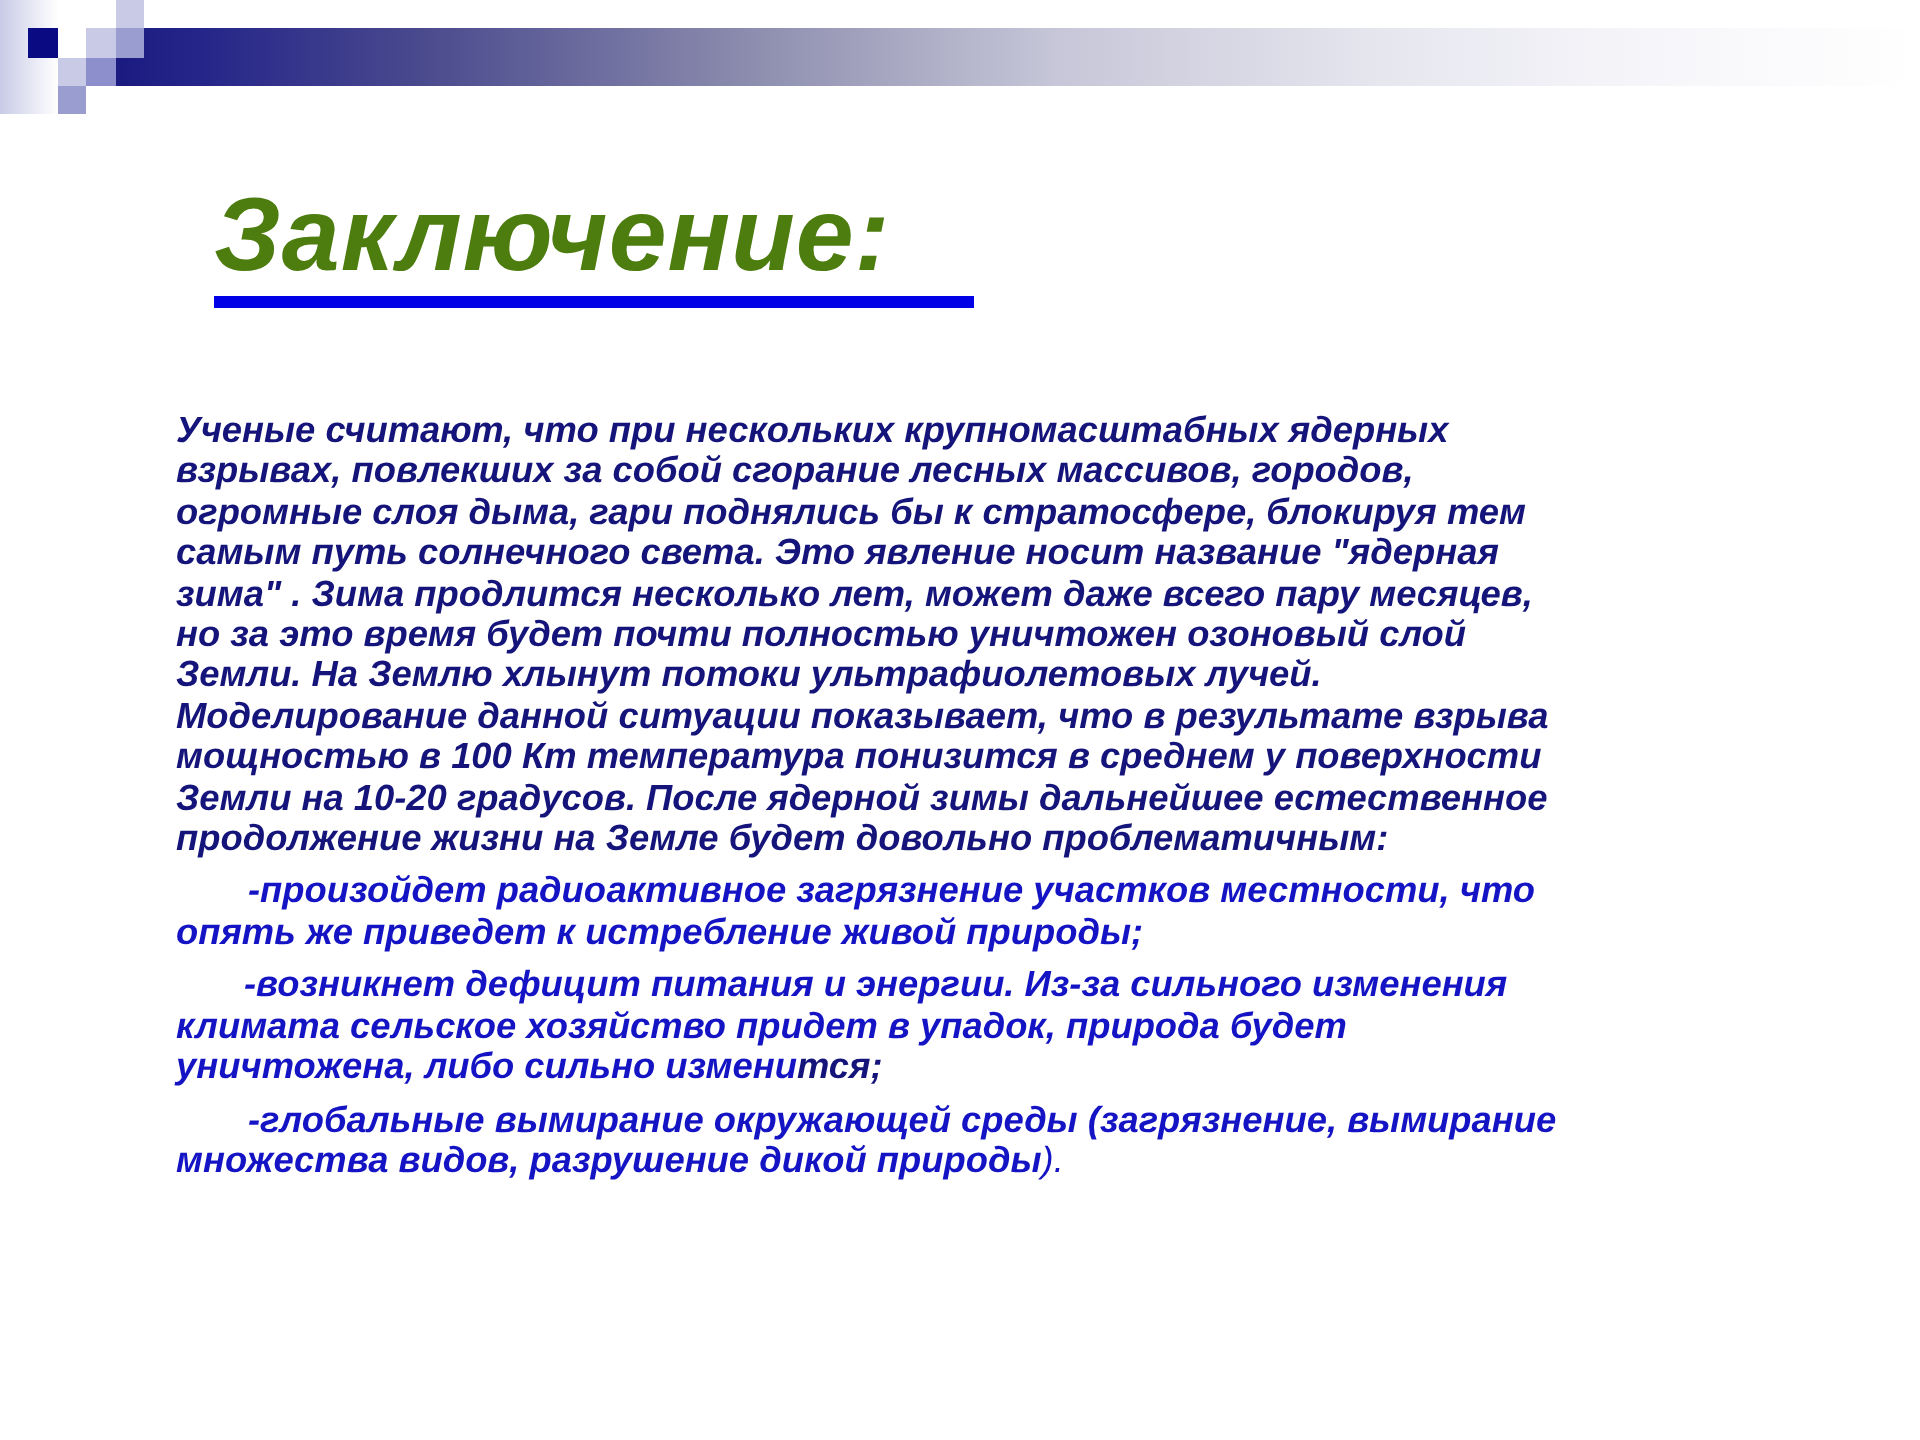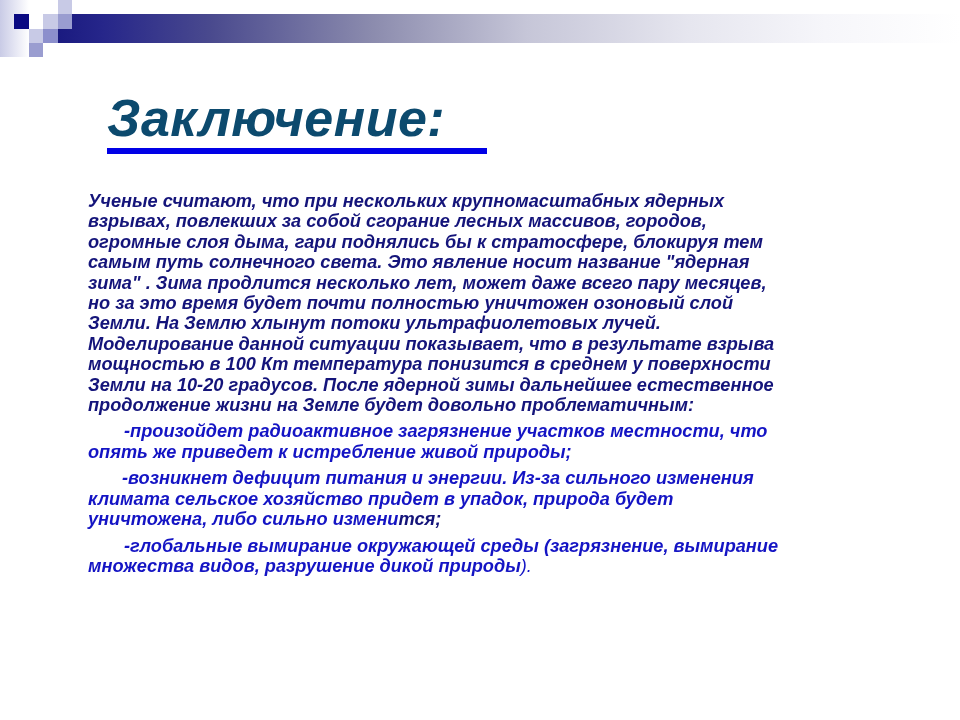--- a/index.html
+++ b/index.html
@@ -14,30 +14,30 @@
     background: linear-gradient(to right, #c9cbe6 0%, #e4e5f3 50%, #ffffff 100%);
   }
   .deco .sq { position: absolute; width: 15px; height: 15px; }
   .deco .bar {
     position: absolute; left: 58px; top: 14px; width: 902px; height: 29px;
     background: linear-gradient(to right, #1a1a80 0%, #26268a 5%, #4a4a8e 17%, #8c8cae 35%, #c6c6d8 52%, #e6e6ef 70%, #f6f6fa 85%, #ffffff 100%);
   }
   .title {
     position: absolute; left: 107px; top: 88px;
     font-size: 52px; font-weight: bold; font-style: italic;
-    color: #0c4a6e; letter-spacing: 0.5px; line-height: 60px;
+    color: #4d7c0f; letter-spacing: 0.5px; line-height: 60px;
     margin: 0;
     text-align: center;
   }
   .title-underline {
     position: absolute; left: 107px; top: 148px; width: 380px; height: 6px;
     background: #0000e6;
   }
   .body-text {
-    position: absolute; left: 88px; top: 191px; width: 830px;
+    position: absolute; left: 88px; top: 205px; width: 830px;
     font-size: 18.2px; font-weight: bold; font-style: italic;
     line-height: 20.4px; color: #14147a;
   }
   .para { margin: 0; white-space: pre-line; }
   .bullet { color: #1414c4; margin-top: 6px; text-indent: 36px; }
   .bullet.first { text-indent: 34px; }
   .navy-tail { color: #14147a; }
   .plain-tail { font-weight: normal; }
 </style>
 </head>

